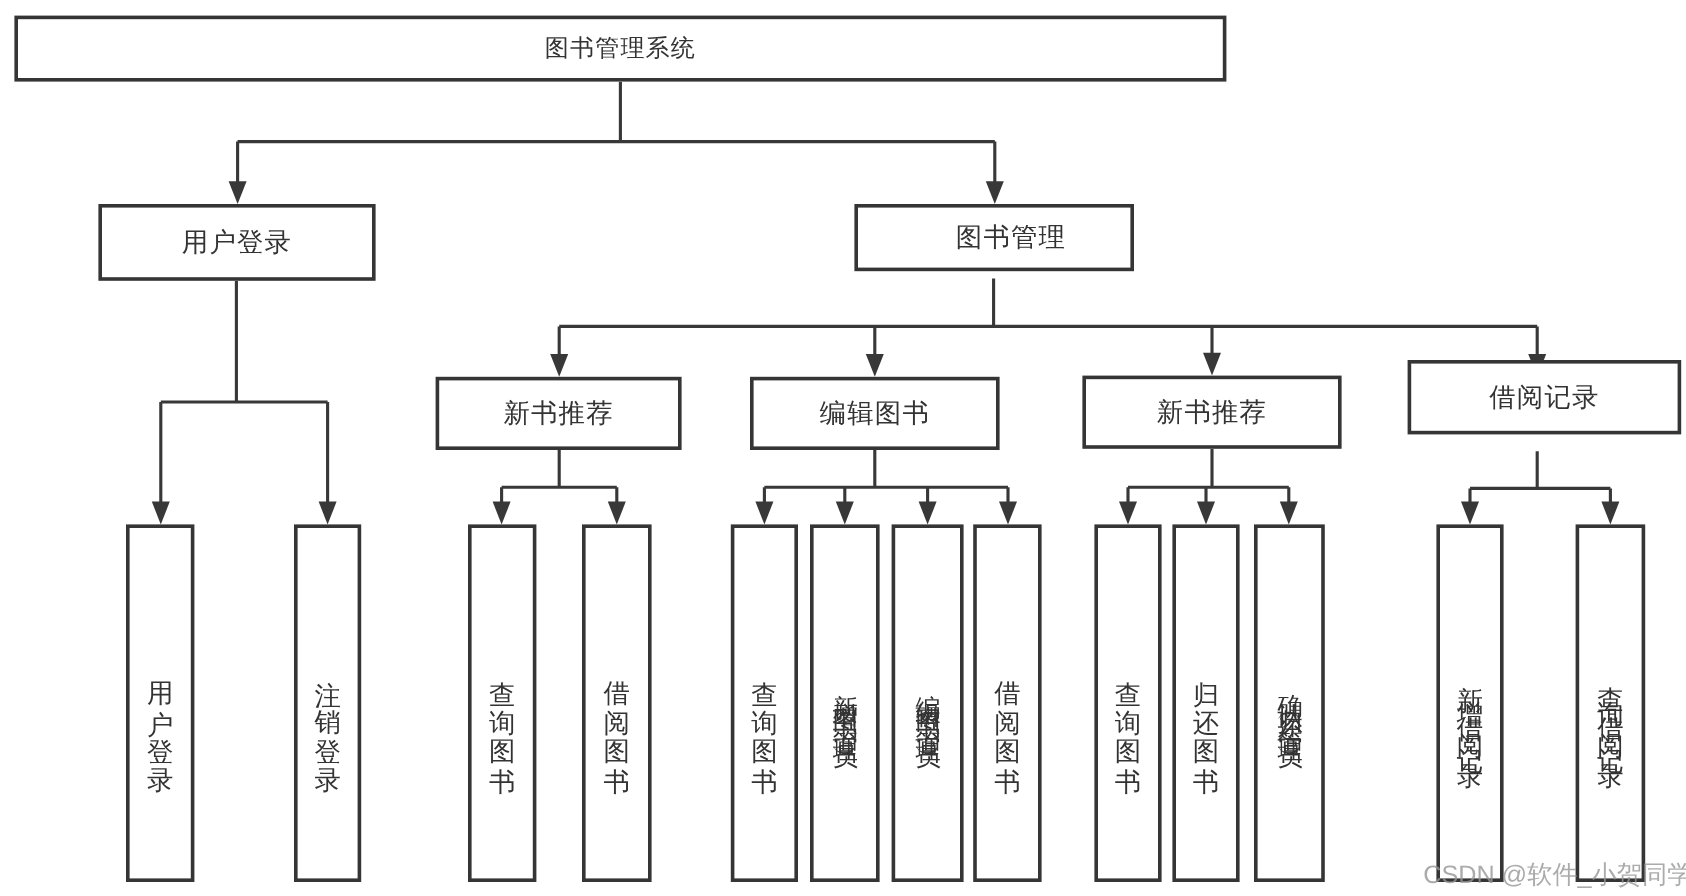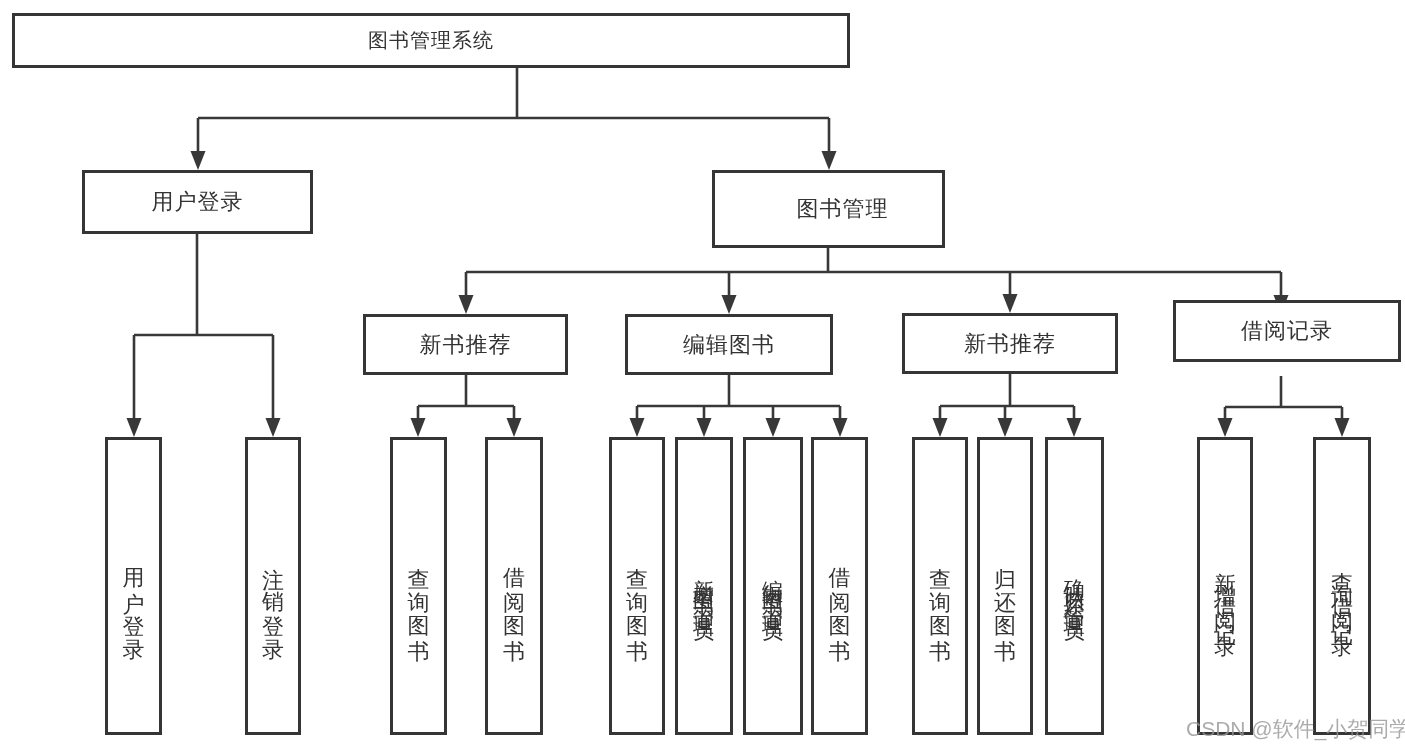--- a/index.html
+++ b/index.html
@@ -12,24 +12,24 @@
     position:absolute;background:#ffffff;border:3px solid #353535;
     display:flex;align-items:center;justify-content:center;
     box-sizing:border-box;z-index:2;
   }
   .h{font-size:22px;letter-spacing:1px;}
   .v-label{
     writing-mode:vertical-rl;text-orientation:mixed;
     font-size:22px;line-height:1;white-space:nowrap;
   }
   
-  #b-root{left:12px;top:13px;width:838px;height:55px;font-size:20px;}
+  #b-root{left:12px;top:13px;width:1010px;height:55px;font-size:20px;}
   
   #b-user{left:82px;top:170px;width:231px;height:64px;}
-  #b-mgmt{left:712px;top:170px;width:233px;height:78px;padding-left:28px;}
+  #b-mgmt{left:712px;top:170px;width:233px;height:56px;padding-left:28px;}
   
   #b-rec {left:363px;top:314px;width:205px;height:61px;}
   #b-bor {left:625px;top:314px;width:208px;height:61px;}
   #b-cur {left:902px;top:313px;width:216px;height:61px;}
   #b-recd{left:1173px;top:300px;width:228px;height:62px;}
   
   .tall{top:437px;height:298px;}
   #v1{left:105px;width:57px;}  #v2{left:245px;width:56px;}
   #v3{left:390px;width:57px;}  #v4{left:485px;width:58px;}
   #v5{left:609px;width:56px;}  #v6{left:675px;width:58px;}

